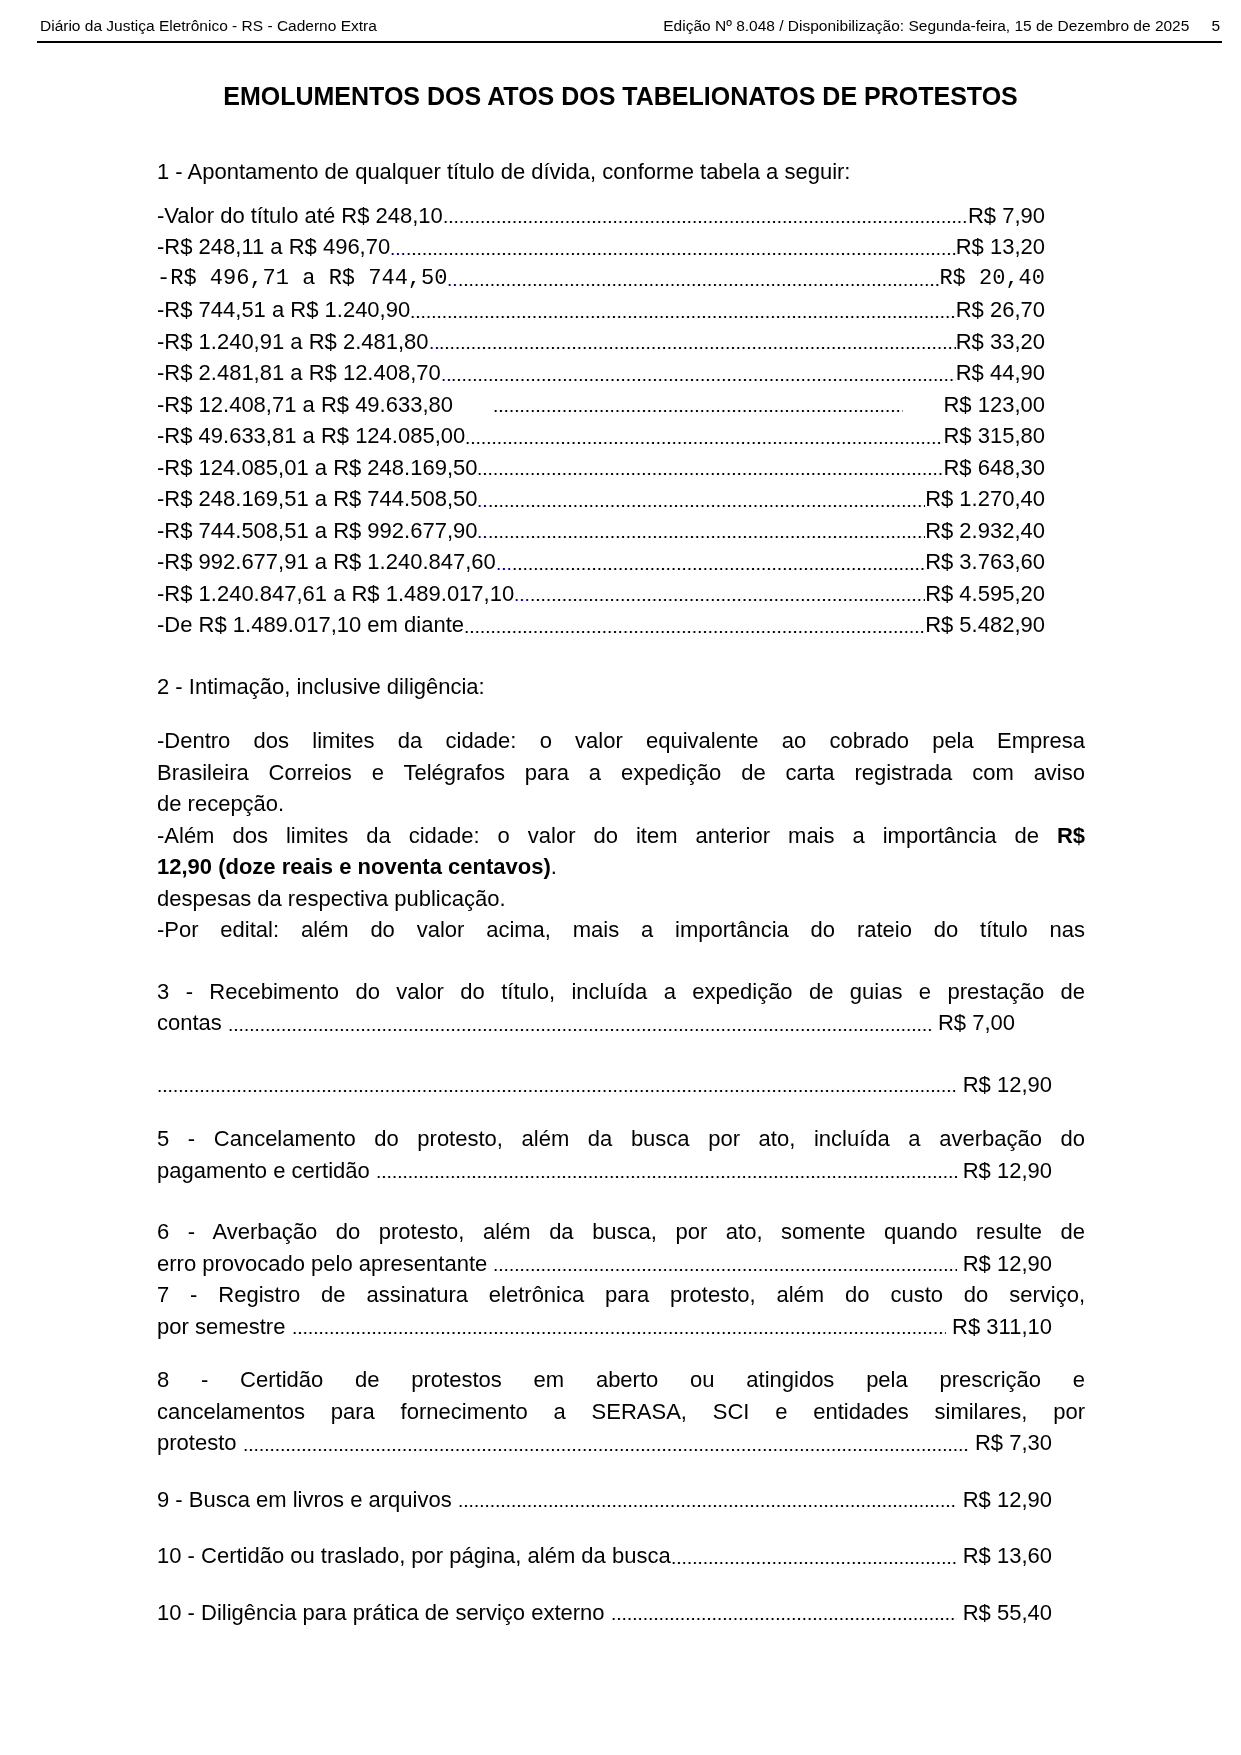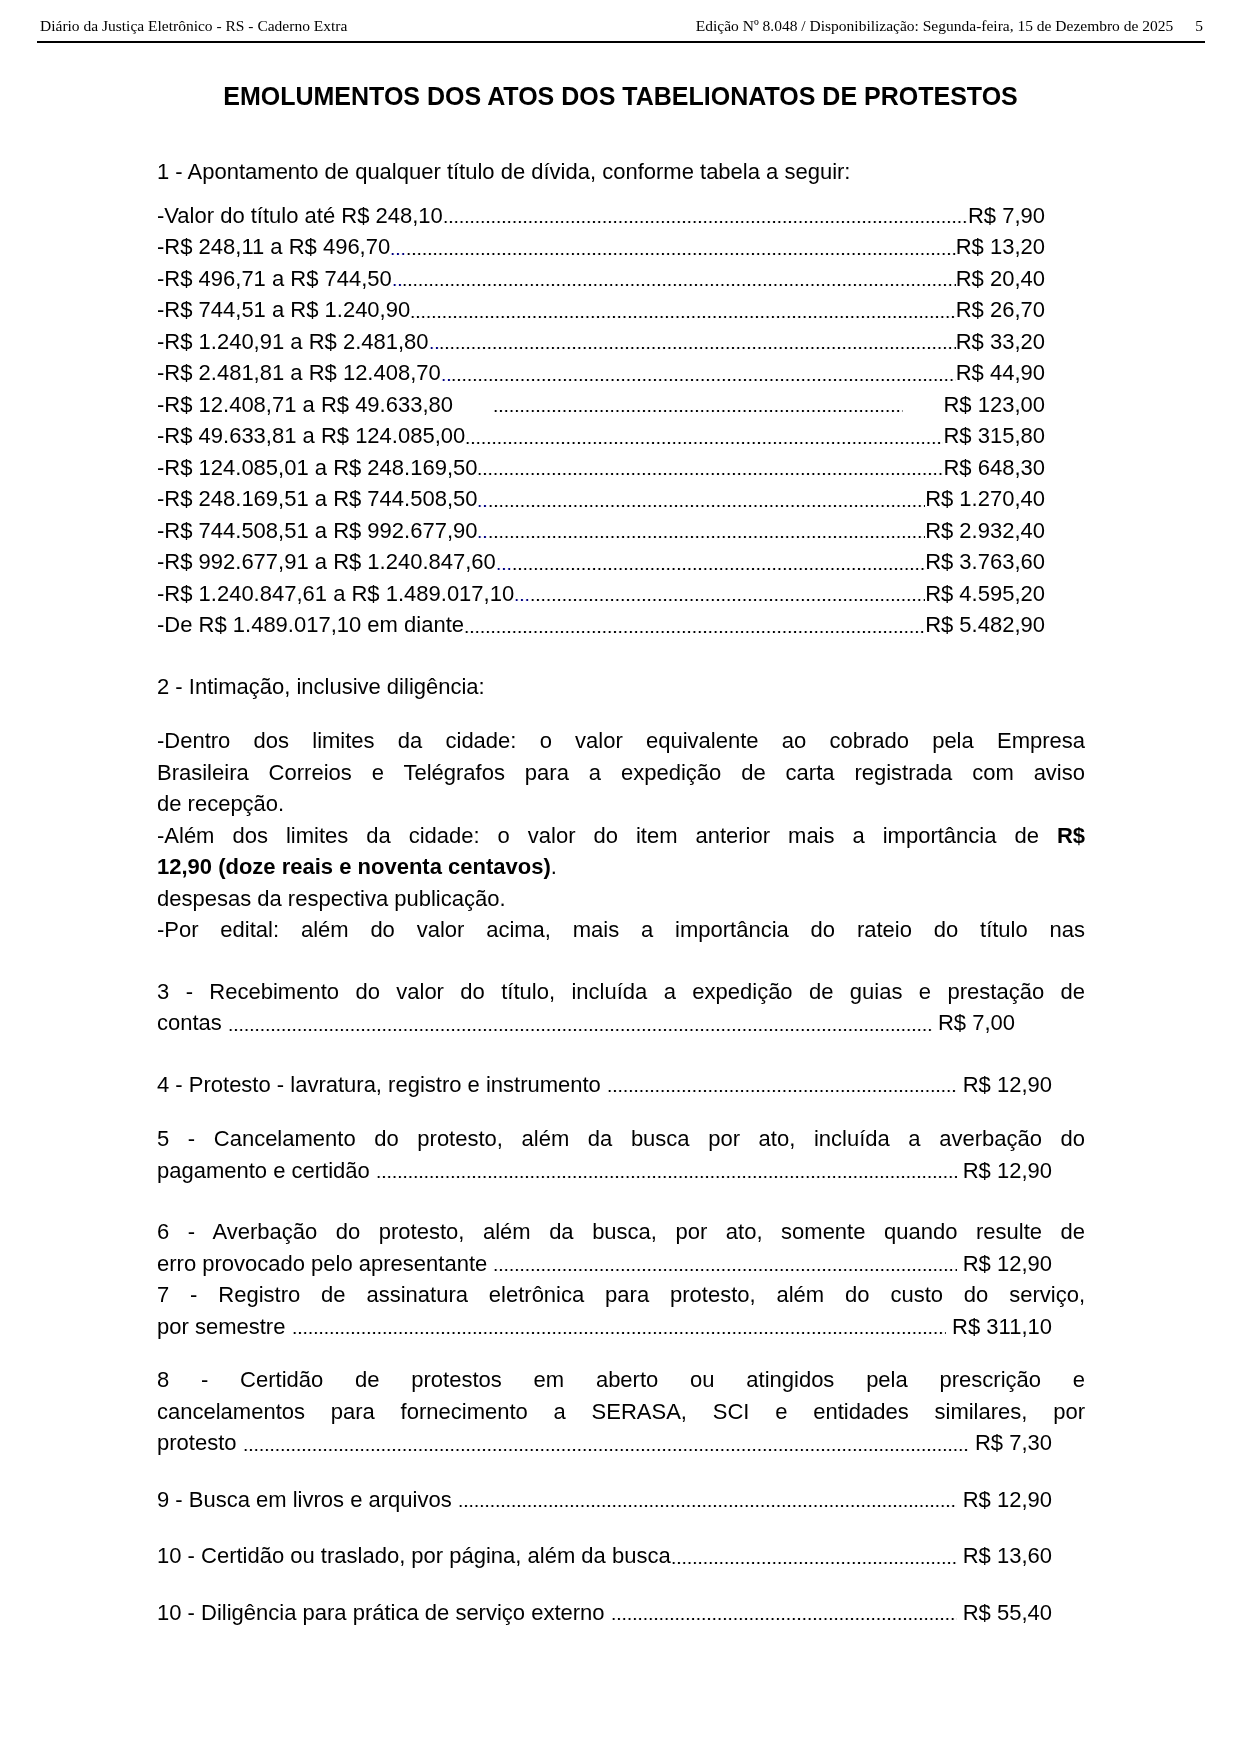--- a/index.html
+++ b/index.html
@@ -2,26 +2,25 @@
 <html><head>
 <meta charset="utf-8">
 <style>
   html,body{margin:0;padding:0;background:#ffffff;}
   body{
     width:1241px;height:1755px;position:relative;overflow:hidden;
     font-family:"Liberation Sans",sans-serif;color:#000;
     -webkit-font-smoothing:antialiased;
   }
   .header{
-    margin:16px 36px 0 37px;
+    margin:16px 19px 0 37px;
     display:flex;justify-content:space-between;align-items:flex-end;
     font-size:15.5px;line-height:19px;
     border-bottom:2px solid #000;
     padding:0 2px 6px 3px;
-    font-family:Liberation Serif, serif;
   }
   .header .right{display:flex;align-items:flex-end;}
   .header .pageno{margin-left:22px;}
   .doc-title{
     text-align:center;font-weight:bold;font-size:25px;line-height:30px;
     margin-top:38px;
   }
   .doc{
     margin-left:157px;width:928px;
     font-size:22px;line-height:31.5px;margin-top:45px;
@@ -64,21 +63,21 @@
         <span class="lab"><span>-Valor do título até R$ 248,10</span></span>
         <span class="dots fill"></span>
         <span class="price">R$ 7,90</span>
       </div>
       <div class="leader-row" style="padding-right: 40px;">
         <span class="lab"><span>-R$ 248,11 a R$ 496,70</span></span>
         <span class="dots blue" style="width: 15.9px;"></span>
         <span class="dots fill"></span>
         <span class="price">R$ 13,20</span>
       </div>
-      <div class="leader-row" style="padding-right: 40px;">
+      <div class="leader-row" style="padding-right: 40px; font-family: Liberation Mono, monospace;">
         <span class="lab"><span>-R$ 496,71 a R$ 744,50</span></span>
         <span class="dots blue" style="width: 10.6px;"></span>
         <span class="dots fill"></span>
         <span class="price">R$ 20,40</span>
       </div>
       <div class="leader-row" style="padding-right: 40px;">
         <span class="lab"><span>-R$ 744,51 a R$ 1.240,90</span></span>
         <span class="dots fill"></span>
         <span class="price">R$ 26,70</span>
       </div>
@@ -158,21 +157,20 @@
     <div style="margin-top: 30px;">
       <div class="line justify"><span>3 - Recebimento do valor do título, incluída a expedição de guias e prestação de</span></div>
       <div class="leader-row" style="padding-right: 70px;">
         <span class="lab"><span>contas </span></span>
         <span class="dots fill"></span>
         <span class="price"> R$ 7,00</span>
       </div>
     </div>
     <div style="margin-top: 30px;">
       <div class="leader-row" style="padding-right: 33px;">
-        <span class="lab"><span>4 - Protesto - lavratura, registro e instrumento </span></span>
         <span class="dots fill"></span>
         <span class="price"> R$ 12,90</span>
       </div>
     </div>
     <div style="margin-top: 23px;">
       <div class="line justify"><span>5 - Cancelamento do protesto, além da busca por ato, incluída a averbação do</span></div>
       <div class="leader-row" style="padding-right: 33px;">
         <span class="lab"><span>pagamento e certidão </span></span>
         <span class="dots fill"></span>
         <span class="price"> R$ 12,90</span>

